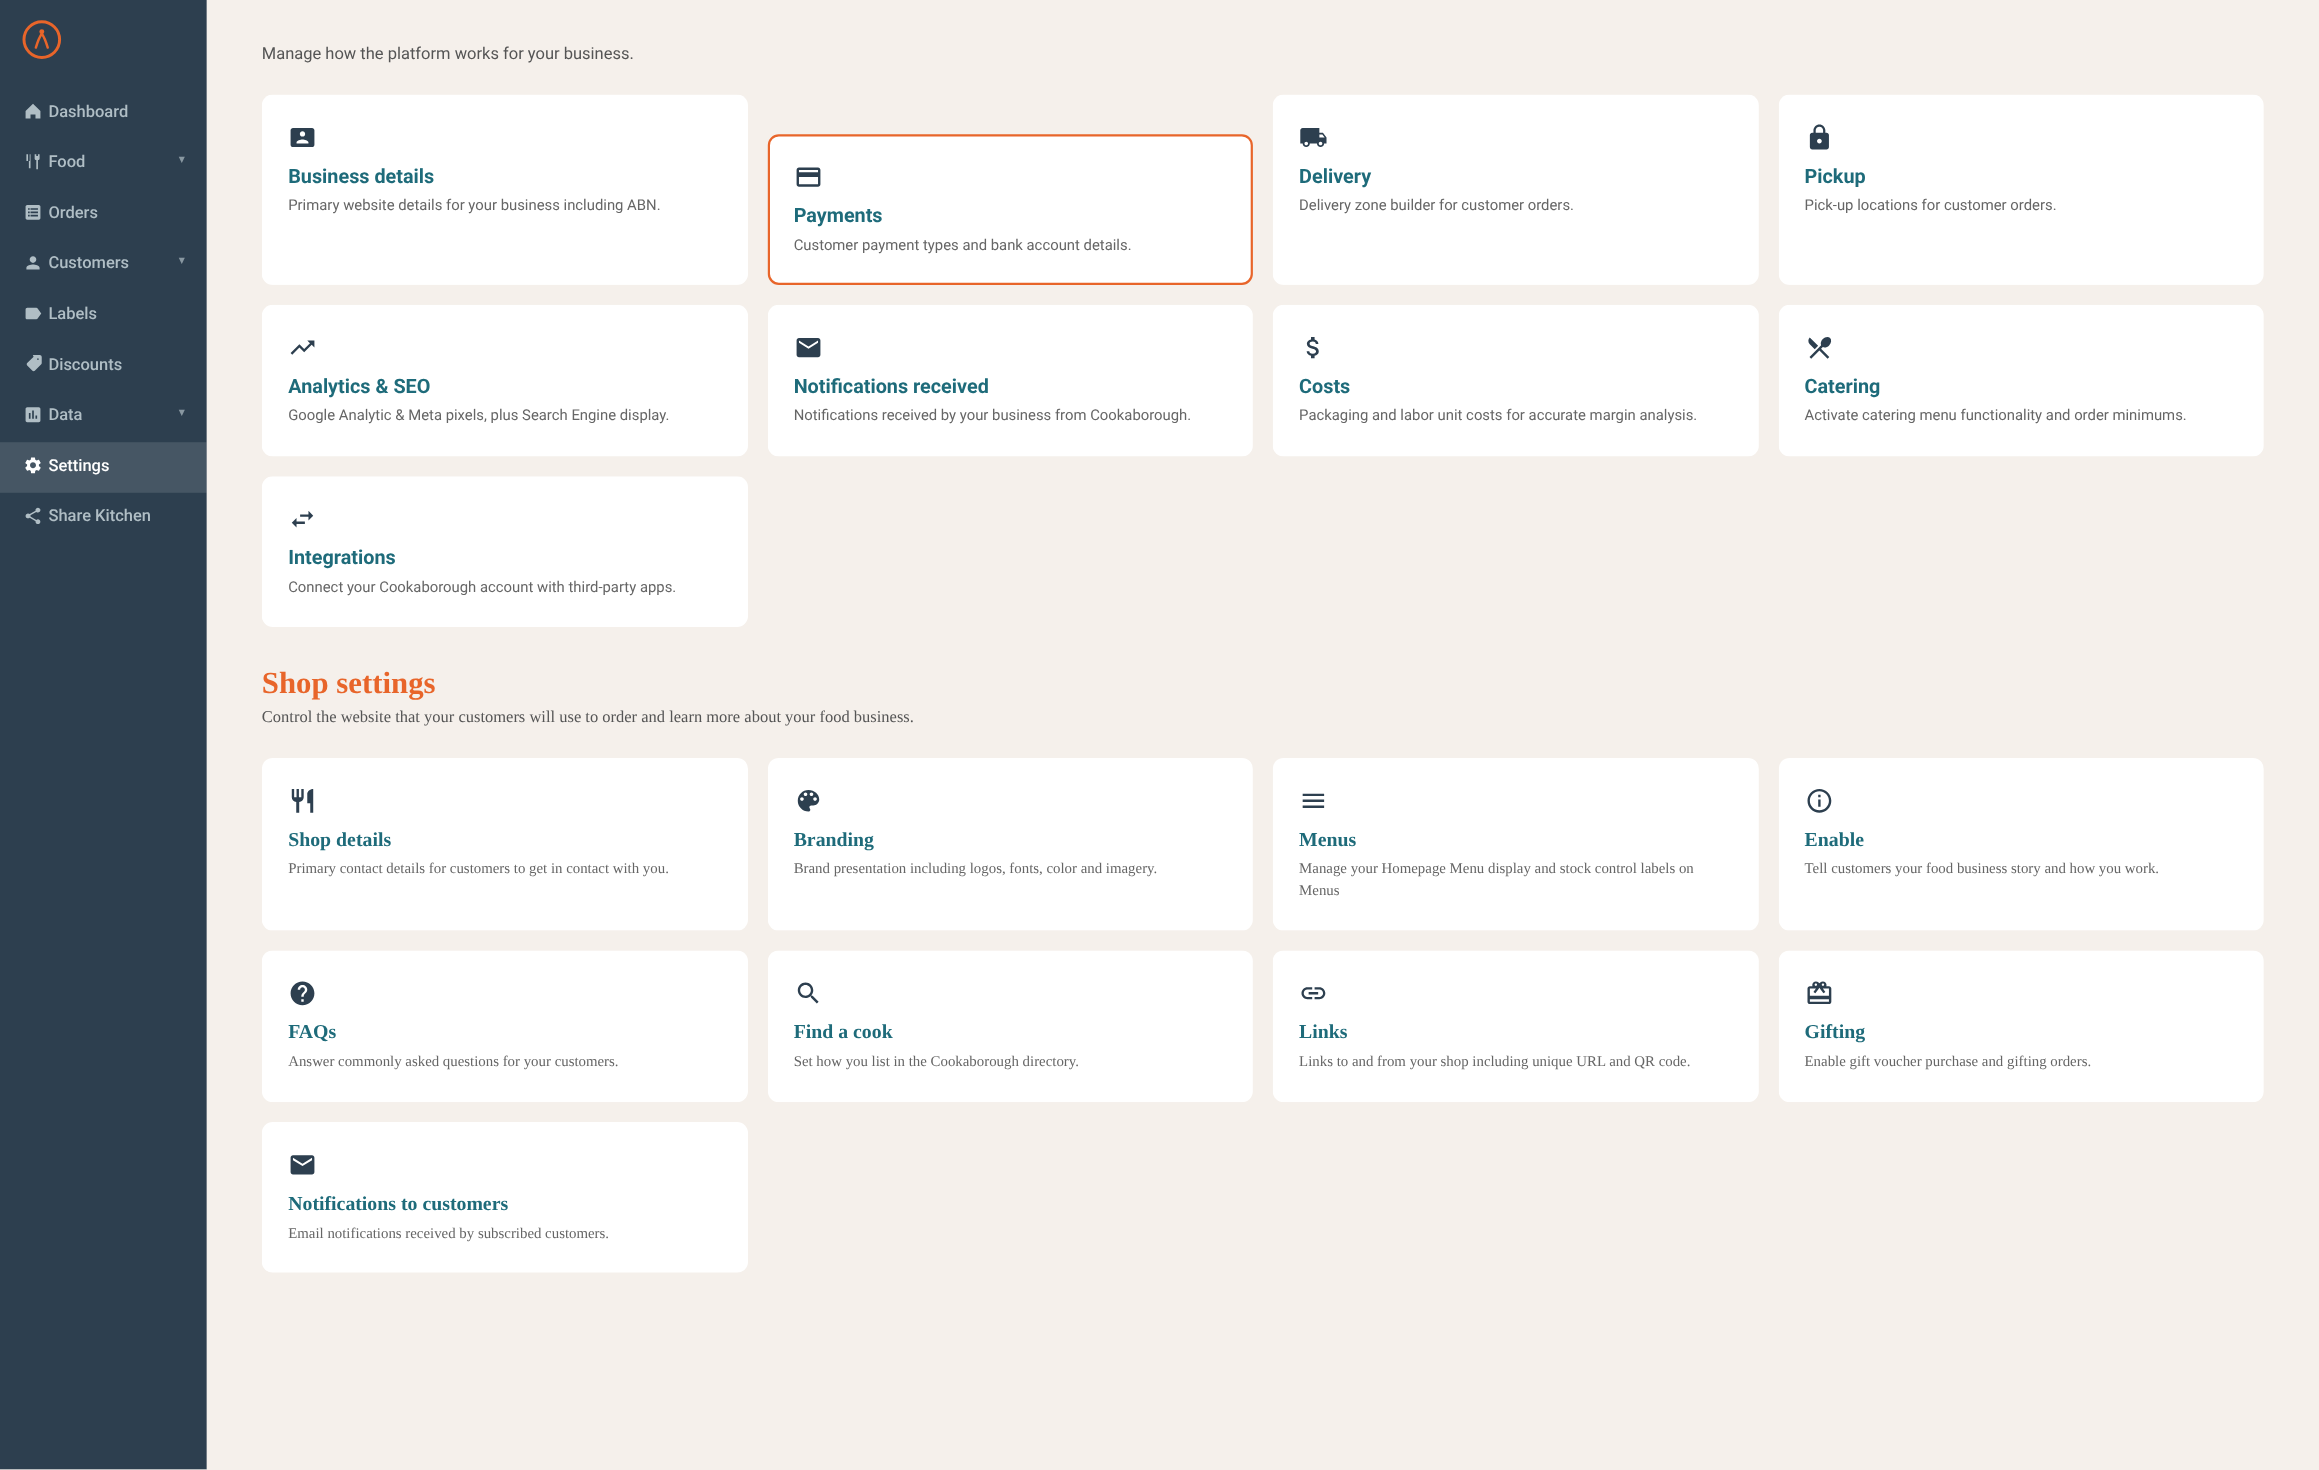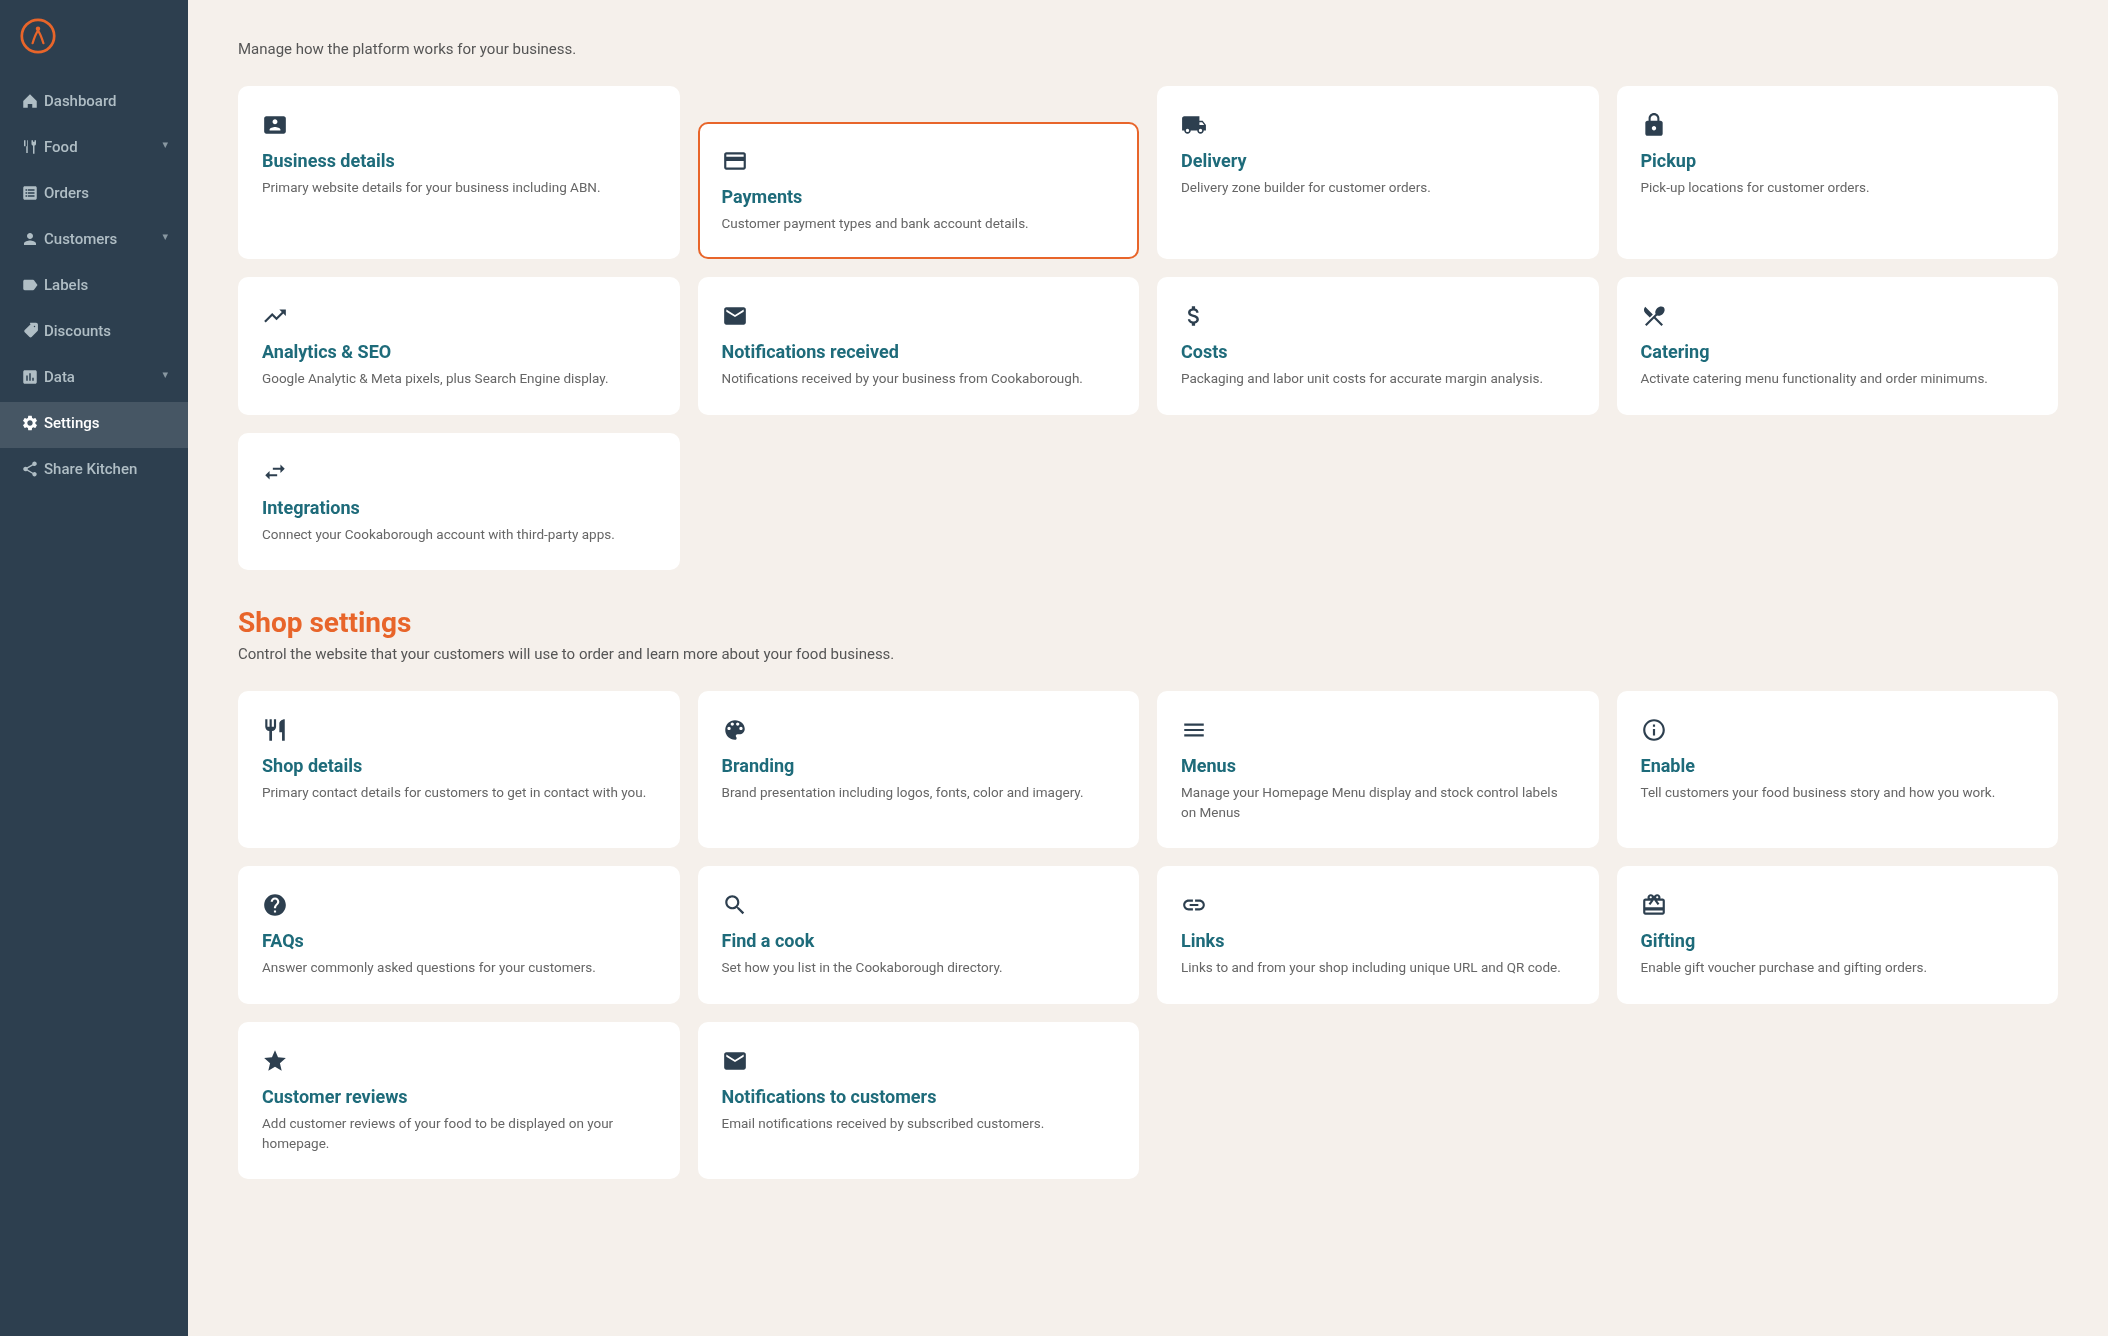--- a/index.html
+++ b/index.html
@@ -118,20 +118,21 @@
       margin-bottom: 6px;
     }
     .card-desc {
       font-size: 13.5px;
       color: #666;
       line-height: 1.5;
     }
 
     .shop-section {
       margin-top: 36px;
+      font-family: Liberation Serif, serif;
     }
 
     
     .icon-svg {
       width: 26px;
       height: 26px;
       fill: #2d3f4f;
     }
     .nav-svg {
       width: 18px;
@@ -433,29 +434,20 @@
               <path d="M20 6h-2.18c.07-.31.18-.62.18-.97C18 3.36 16.64 2 14.97 2c-.9 0-1.68.37-2.27.96L12 3.67l-.7-.7C10.71 2.37 9.93 2 9.03 2 7.36 2 6 3.36 6 5.03c0 .35.11.66.18.97H4c-1.1 0-1.99.9-1.99 2L2 19c0 1.1.9 2 2 2h16c1.1 0 2-.9 2-2V8c0-1.1-.9-2-2-2zm-5-2.19c.55 0 1 .45 1 1s-.45 1-1 1-1-.45-1-1 .45-1 1-1zM9 3.81c.55 0 1 .45 1 1s-.45 1-1 1-1-.45-1-1 .45-1 1-1zM20 19H4v-2h16v2zm0-5H4V8h5.08L7 10.83 8.62 12 11 8.76l1-1.36 1 1.36L15.38 12 17 10.83 14.92 8H20v6z"></path>
             </svg>
         </div>
         <div class="card-title">Gifting</div>
         <div class="card-desc">Enable gift voucher purchase and gifting orders.</div>
       </div>
     </div>
 
     <div class="cards-grid" style="grid-template-columns: repeat(4, 1fr);">
 
-      <div class="card">
-        <div class="card-icon">
-          <svg class="icon-svg" viewBox="0 0 24 24">
-              <path d="M12 17.27L18.18 21l-1.64-7.03L22 9.24l-7.19-.61L12 2 9.19 8.63 2 9.24l5.46 4.73L5.82 21z"></path>
-            </svg>
-        </div>
-        <div class="card-title">Customer reviews</div>
-        <div class="card-desc">Add customer reviews of your food to be displayed on your homepage.</div>
-      </div>
 
       <div class="card">
         <div class="card-icon">
           <svg class="icon-svg" viewBox="0 0 24 24">
               <path d="M20 4H4c-1.1 0-2 .9-2 2v12c0 1.1.9 2 2 2h16c1.1 0 2-.9 2-2V6c0-1.1-.9-2-2-2zm0 4l-8 5-8-5V6l8 5 8-5v2z"></path>
             </svg>
         </div>
         <div class="card-title">Notifications to customers</div>
         <div class="card-desc">Email notifications received by subscribed customers.</div>
       </div>

